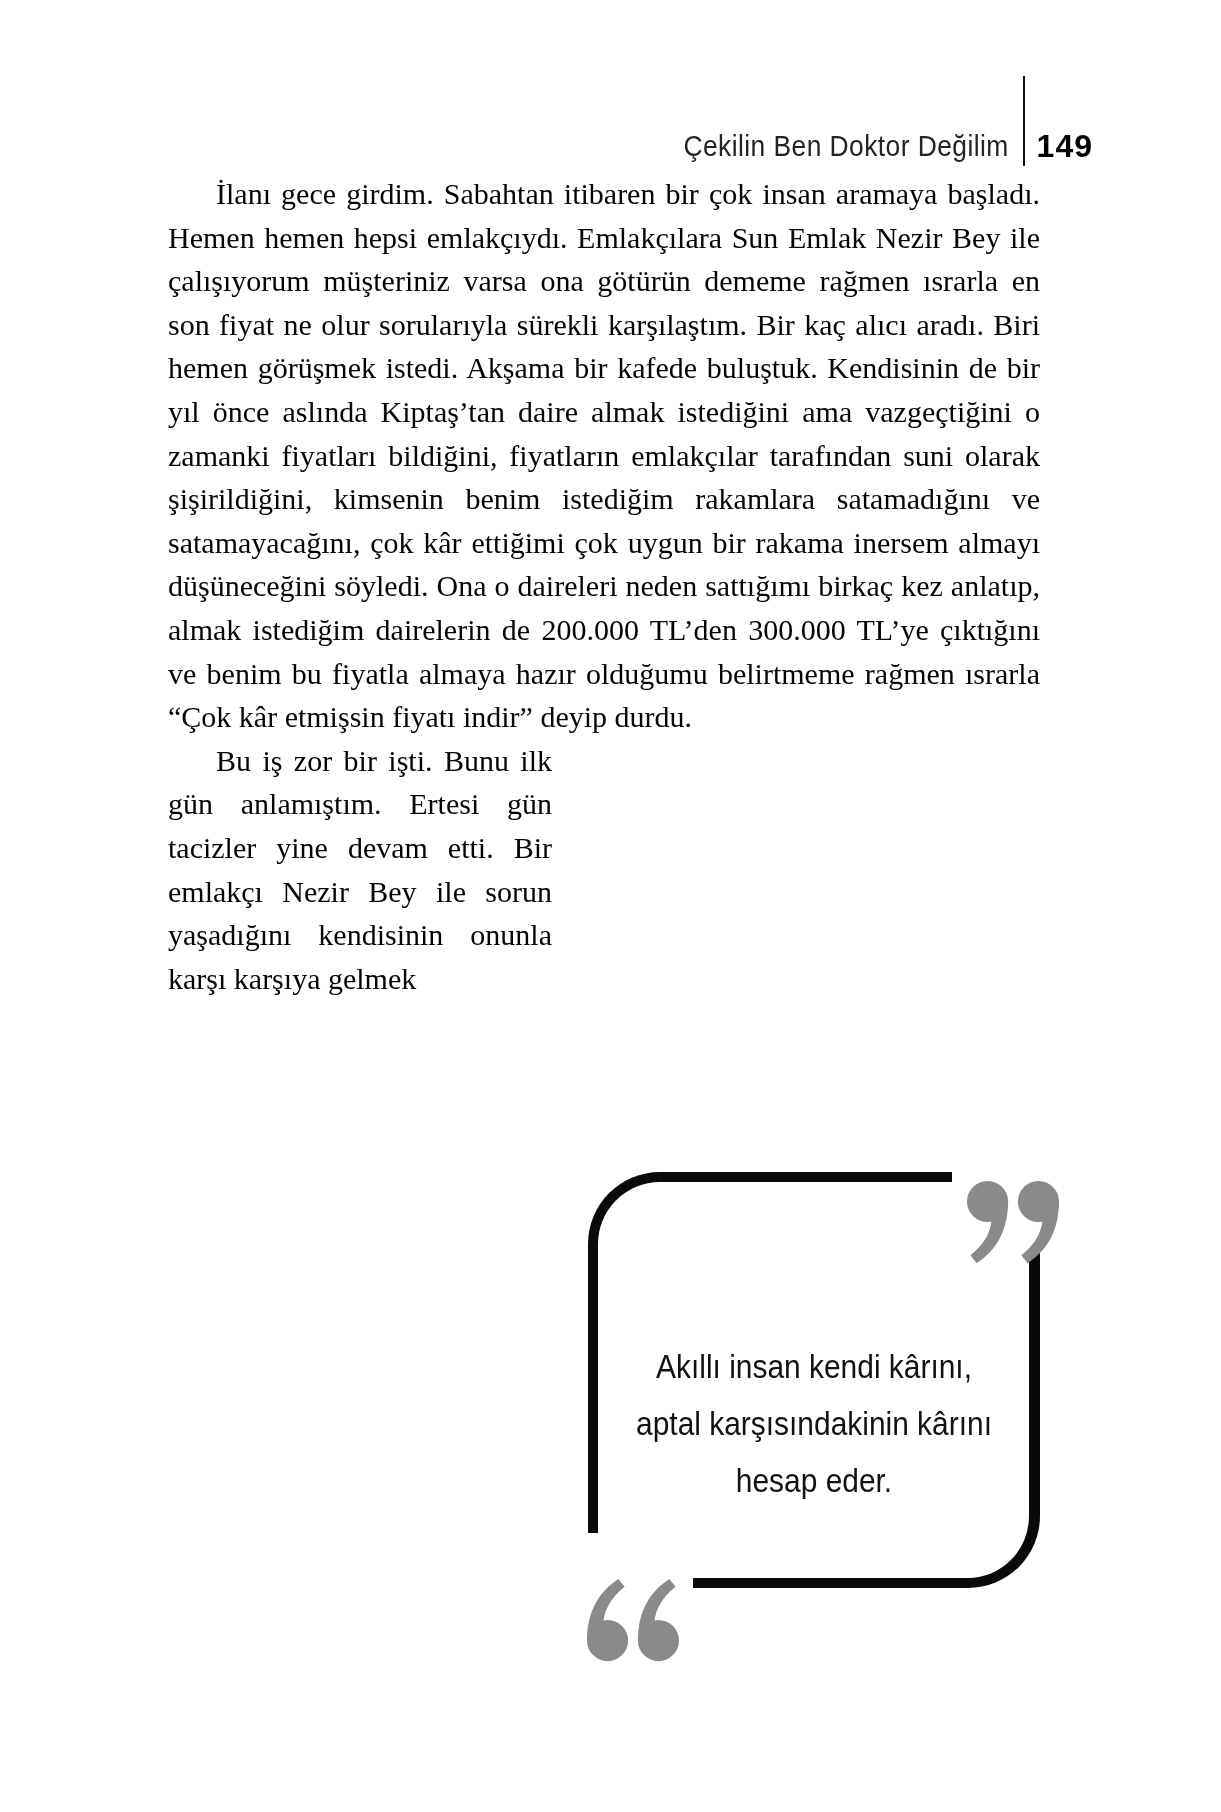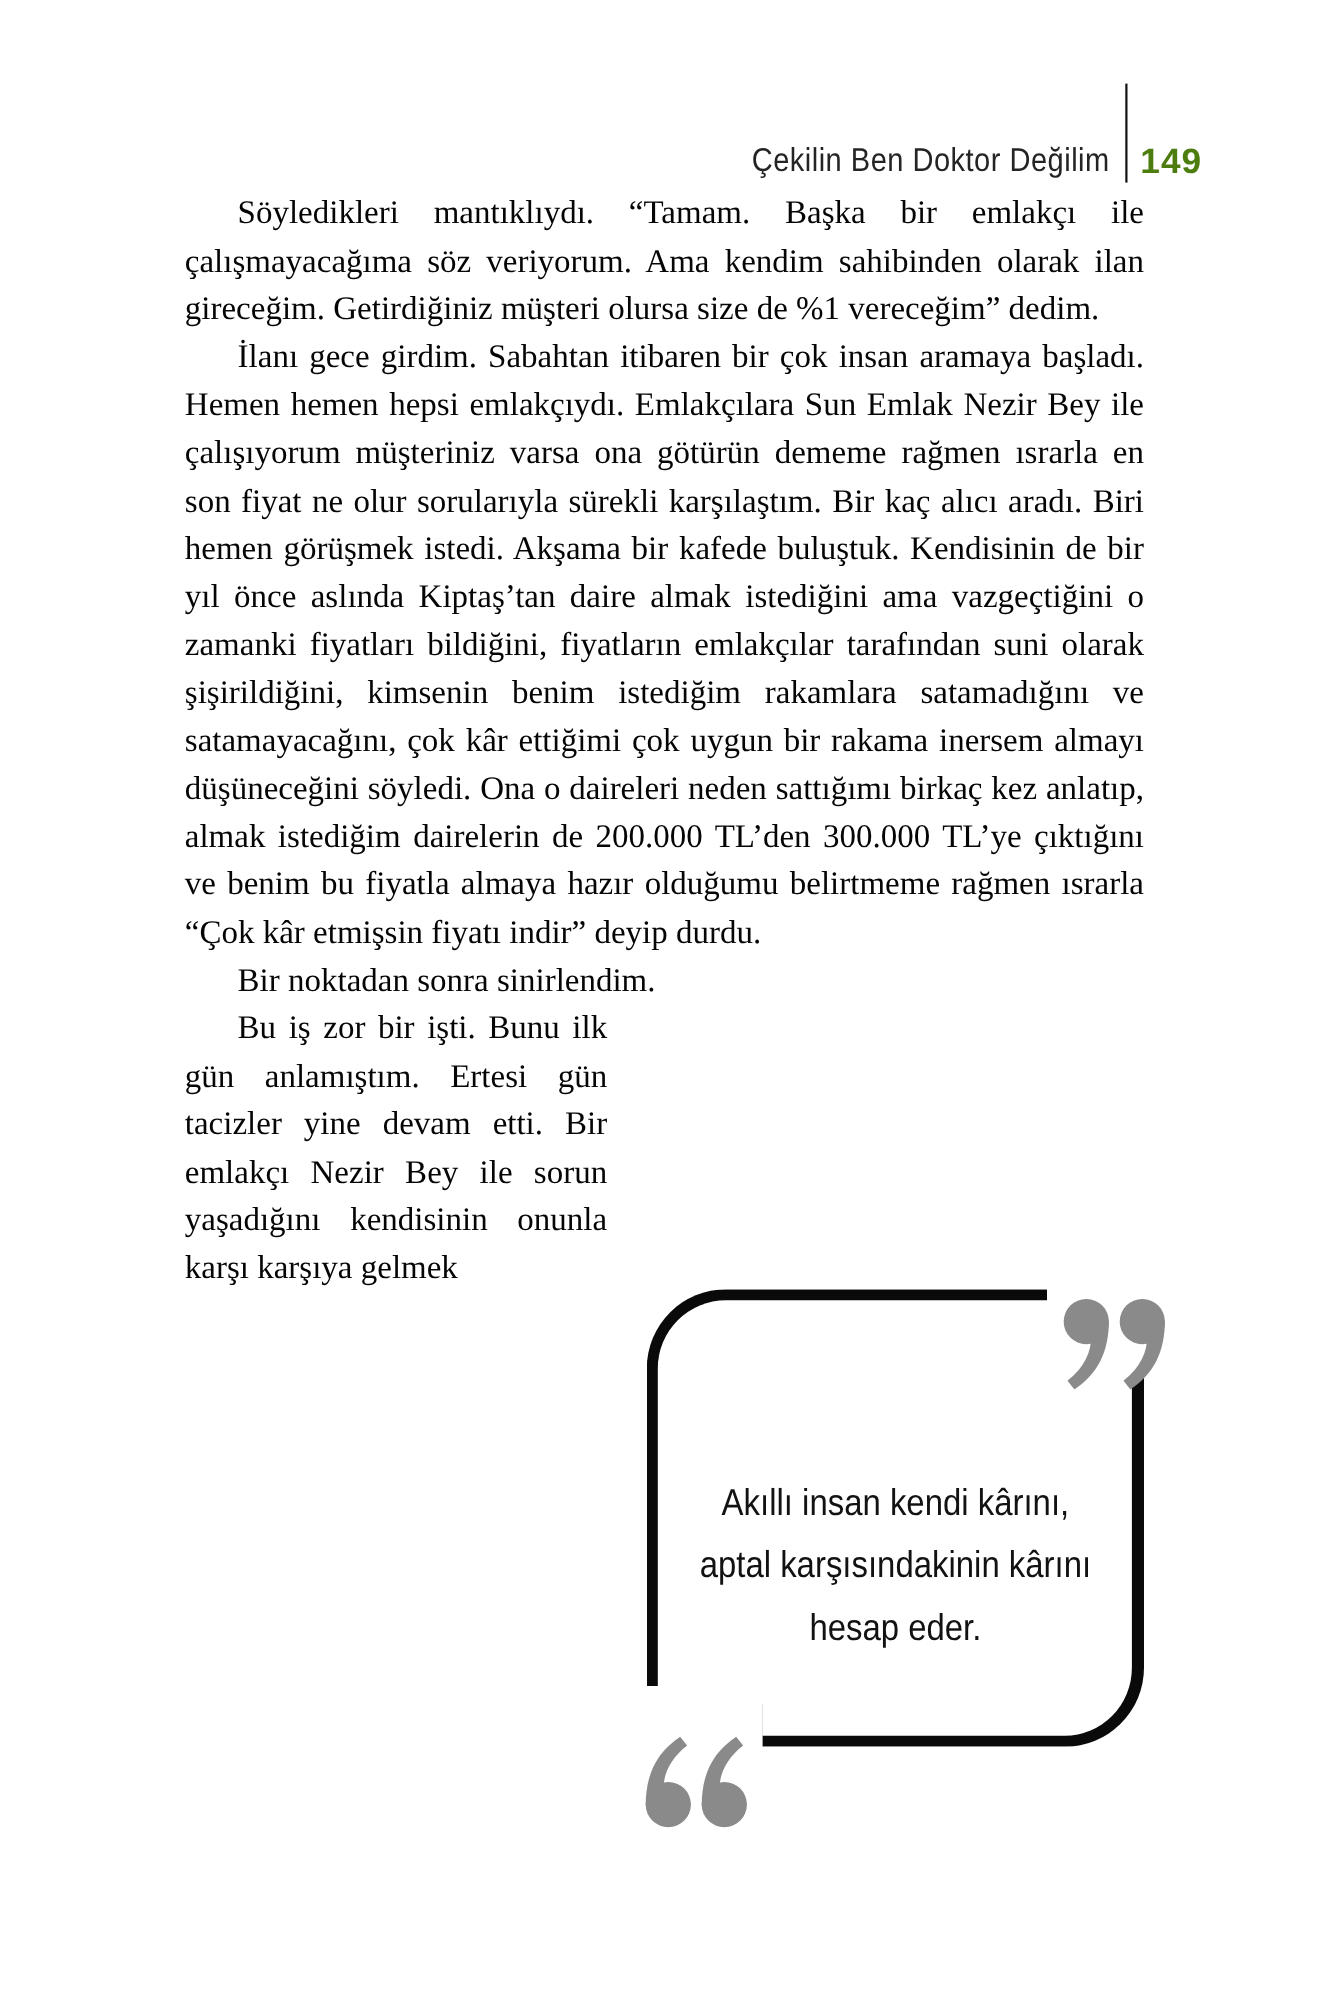--- a/index.html
+++ b/index.html
@@ -36,21 +36,21 @@
     background:#111;
     margin:0 12px 0 14px;
     flex:0 0 auto;
   }
   .header-page{
     font-family:"Liberation Sans", sans-serif;
     font-weight:700;
     font-size:32px;
     line-height:34px;
     letter-spacing:1px;
-    color:#4d7c0f;
+    color:#000000;
     padding-bottom:3px;
   }
 
   
   .body{
     position:absolute;
     left:168px;top:172px;
     width:872px;
     font-size:30px;
     line-height:43.6px;
@@ -103,23 +103,21 @@
 
 <div class="page">
 
   <div class="header">
     <span class="header-title">Çekilin Ben Doktor Değilim</span>
     <span class="header-rule"></span>
     <span class="header-page">149</span>
   </div>
 
   <div class="body">
-    <p>Söyledikleri mantıklıydı. “Tamam. Başka bir emlakçı ile çalışmayacağıma söz veriyorum. Ama kendim sahibinden olarak ilan gireceğim. Getirdiğiniz müşteri olursa size de %1 vereceğim” dedim.</p>
     <p>İlanı gece girdim. Sabahtan itibaren bir çok insan aramaya başladı. Hemen hemen hepsi emlakçıydı. Emlakçılara Sun Emlak Nezir Bey ile çalışıyorum müşteriniz varsa ona götürün dememe rağmen ısrarla en son fiyat ne olur sorularıyla sürekli karşılaştım. Bir kaç alıcı aradı. Biri hemen görüşmek istedi. Akşama bir kafede buluştuk. Kendisinin de bir yıl önce aslında Kiptaş’tan daire almak istediğini ama vazgeçtiğini o zamanki fiyatları bildiğini, fiyatların emlakçılar tarafından suni olarak şişirildiğini, kimsenin benim istediğim rakamlara satamadığını ve satamayacağını, çok kâr ettiğimi çok uygun bir rakama inersem almayı düşüneceğini söyledi. Ona o daireleri neden sattığımı birkaç kez anlatıp, almak istediğim dairelerin de 200.000 TL’den 300.000 TL’ye çıktığını ve benim bu fiyatla almaya hazır olduğumu belirtmeme rağmen ısrarla “Çok kâr etmişsin fiyatı indir” deyip durdu.</p>
-    <p>Bir noktadan sonra sinirlendim.</p>
     <div class="narrow">
       <p>Bu iş zor bir işti. Bunu ilk gün anlamıştım. Ertesi gün tacizler yine devam etti. Bir emlakçı Nezir Bey ile sorun yaşadığını kendisinin onunla karşı karşıya gelmek</p>
     </div>
   </div>
 
   <div class="pullquote">
     <div class="pq-border-tl"></div>
     <div class="pq-border-br"></div>
 
     <div class="pq-close">

